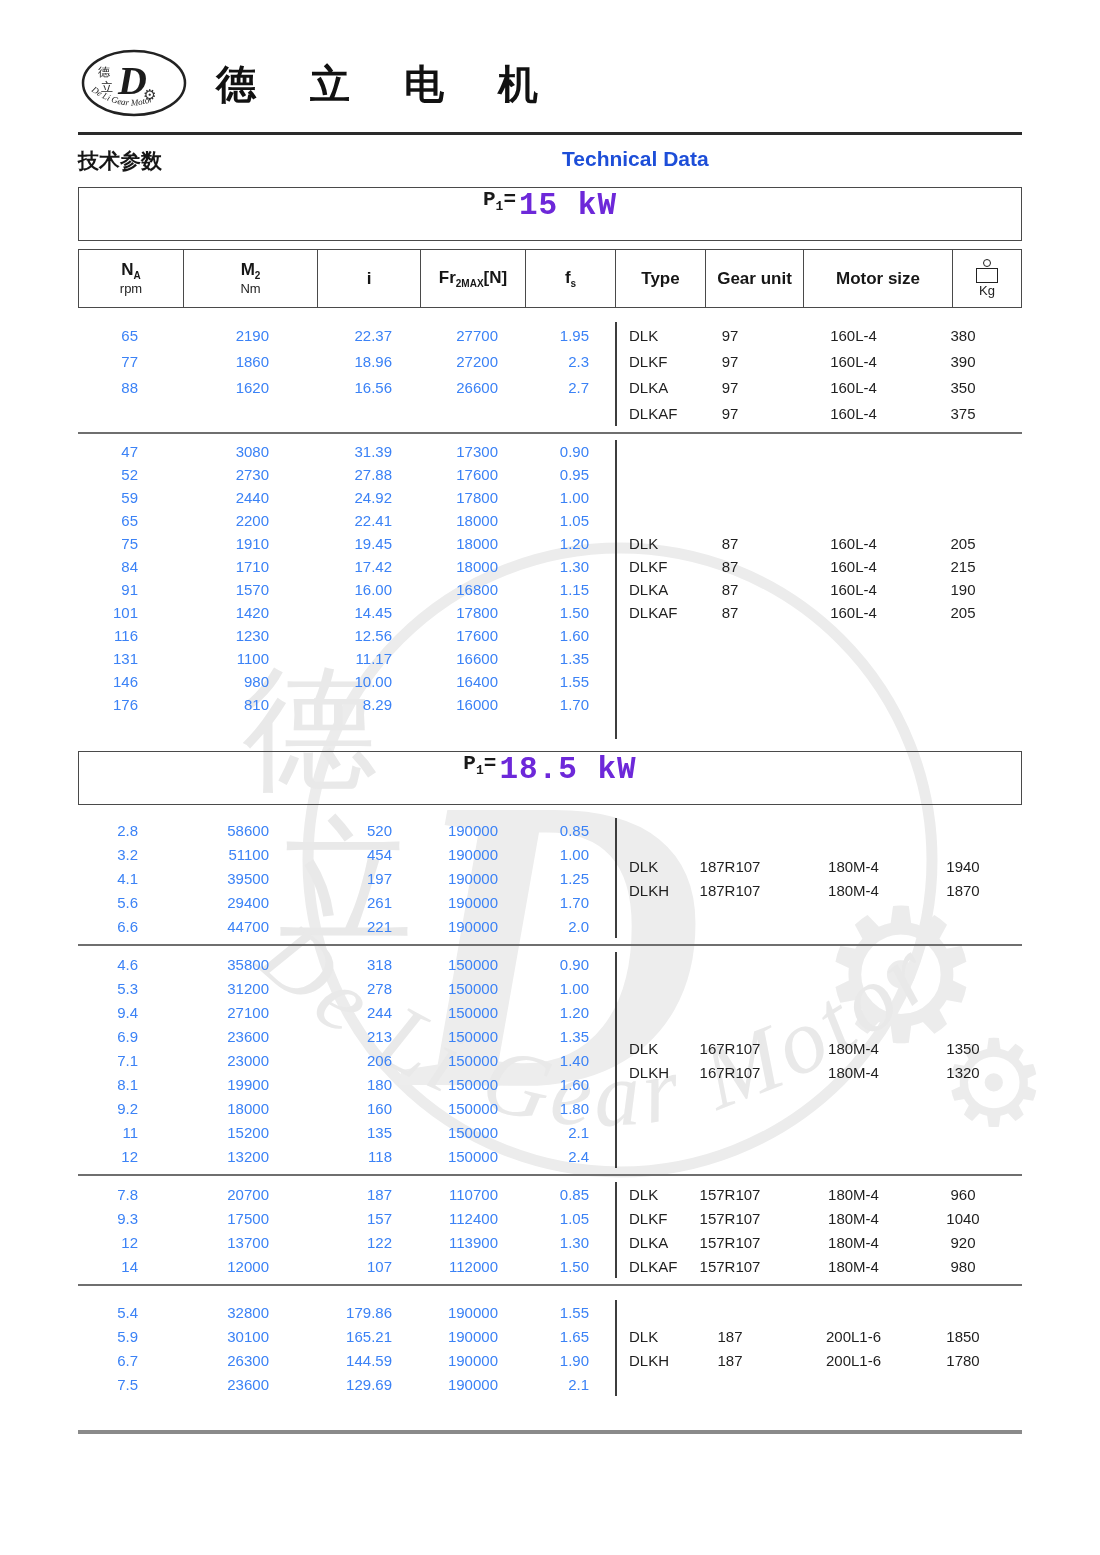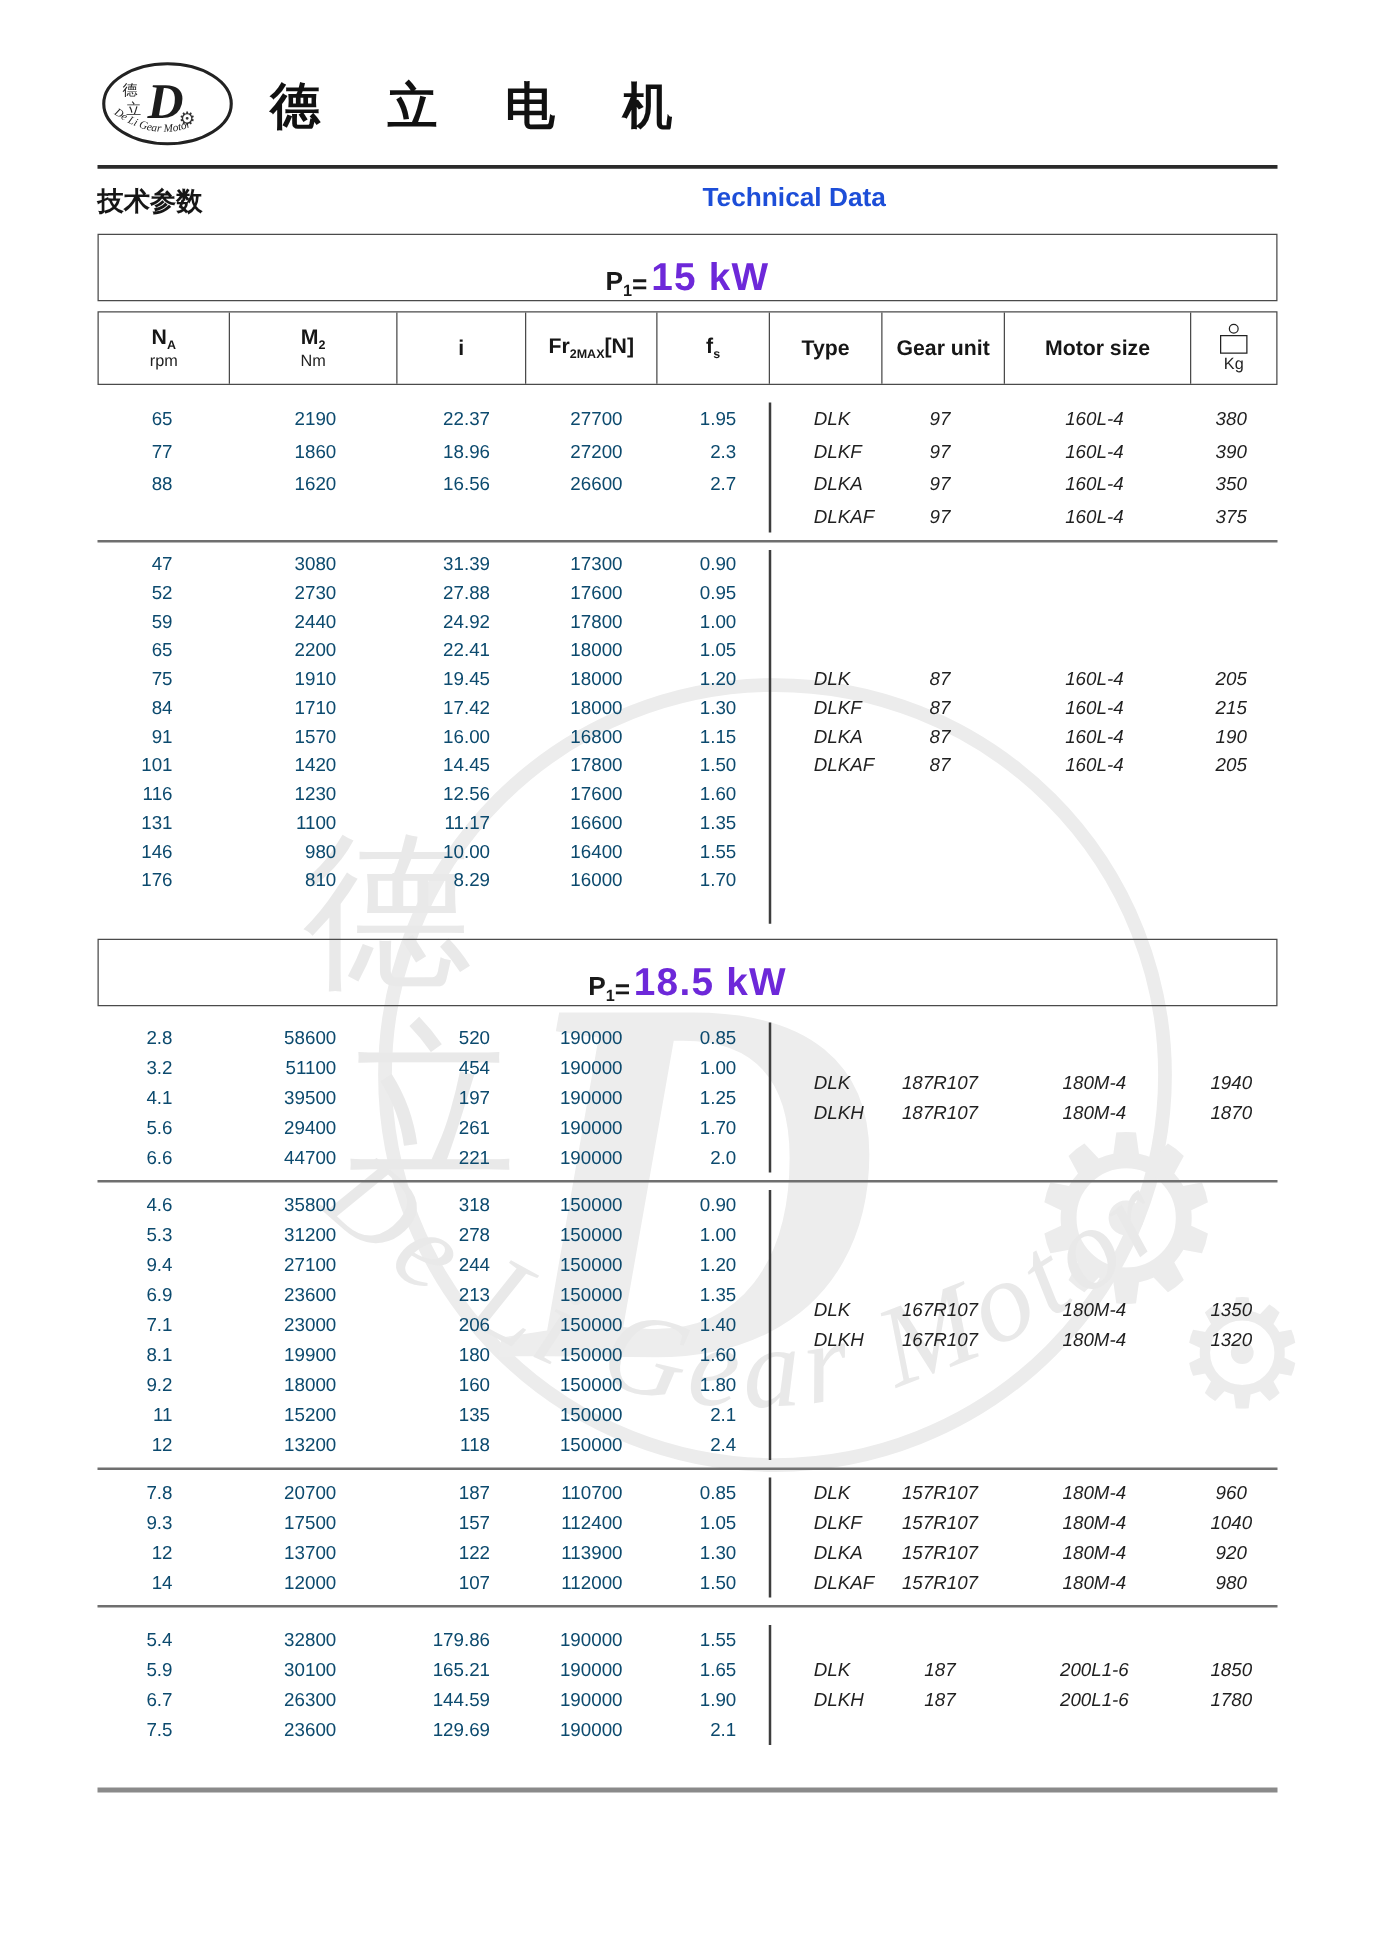--- a/index.html
+++ b/index.html
@@ -12,21 +12,21 @@
   .brand-row{display:flex;align-items:center;gap:26px;margin-top:46px;padding-bottom:10px;
              border-bottom:3px solid #2a2a2a;}
   .brand-name{font-family:"Liberation Serif", serif;font-size:40px;font-weight:bold;
               letter-spacing:22px;color:#111;white-space:nowrap;}
   .heading-row{position:relative;margin-top:12px;height:28px;}
   .heading-cn{position:absolute;left:0;top:0;font-size:21px;font-weight:bold;color:#161616;}
   .heading-en{position:absolute;left:484px;top:0;font-size:21px;font-weight:bold;color:#1d4ed8;}
 
   
   .title-box{margin-top:12px;height:52px;border:1.5px solid #4a4a4a;display:flex;
-             align-items:flex-end;justify-content:center;background:transparent;}
+             align-items:flex-start;justify-content:center;background:transparent;font-family:Liberation Mono, monospace;}
   .title-p{font-size:21px;font-weight:bold;color:#1a1a1a;}
   .title-sub{font-size:13px;font-weight:bold;vertical-align:sub;}
   .title-val{font-size:31px;font-weight:800;color:#6d28d9;letter-spacing:1px;margin-left:3px;}
 
   
   .cols-header{margin-top:8px;border:1.5px solid #4a4a4a;display:grid;height:57px;
                grid-template-columns:105px 134px 103px 105px 90px 90px 98px 149px 1fr;}
   .hcell{border-right:1.5px solid #4a4a4a;display:flex;flex-direction:column;
          align-items:center;justify-content:center;line-height:1.15;}
   .hcell:last-child{border-right:none;}
@@ -39,23 +39,23 @@
 
   
   .blocks1{margin-top:14px;}
   .blocks2{margin-top:13px;}
   .sep{border-top:2px solid #6f6f6f;margin:6px 0;}
   .block{position:relative;}
   .block.mt-lg{margin-top:14px;}
   .vline{position:absolute;left:537px;top:0;bottom:0;width:1.5px;background:#3d3d3d;}
   .lrows{width:537px;}
   .lrow{display:grid;grid-template-columns:105px 134px 103px 105px 90px;height:var(--rh);
-        align-items:center;font-size:15px;color:#0c4a6e;}
-  .rrows{position:absolute;left:535px;top:0;bottom:0;width:407px;display:flex;
-         flex-direction:column;font-style:italic;}
+        align-items:center;font-size:15px;color:#3b82f6;}
+  .rrows{position:absolute;left:513px;top:0;bottom:0;width:407px;display:flex;
+         flex-direction:column;}
   .rrows.align-top{justify-content:flex-start;}
   .rrows.align-center{justify-content:center;}
   .rrow{display:grid;grid-template-columns:90px 98px 149px 70px;height:var(--rh);
         align-items:center;font-size:15px;color:#1f1f1f;flex:0 0 auto;}
   .c0,.c1,.c2,.c3,.c4{text-align:right;box-sizing:border-box;}
   .c0{padding-right:45px;}.c1{padding-right:48px;}.c2{padding-right:28px;}
   .c3{padding-right:27px;}.c4{padding-right:26px;}
   .r0{text-align:left;padding-left:38px;box-sizing:border-box;}
   .r1,.r2,.r3{text-align:center;}
 

